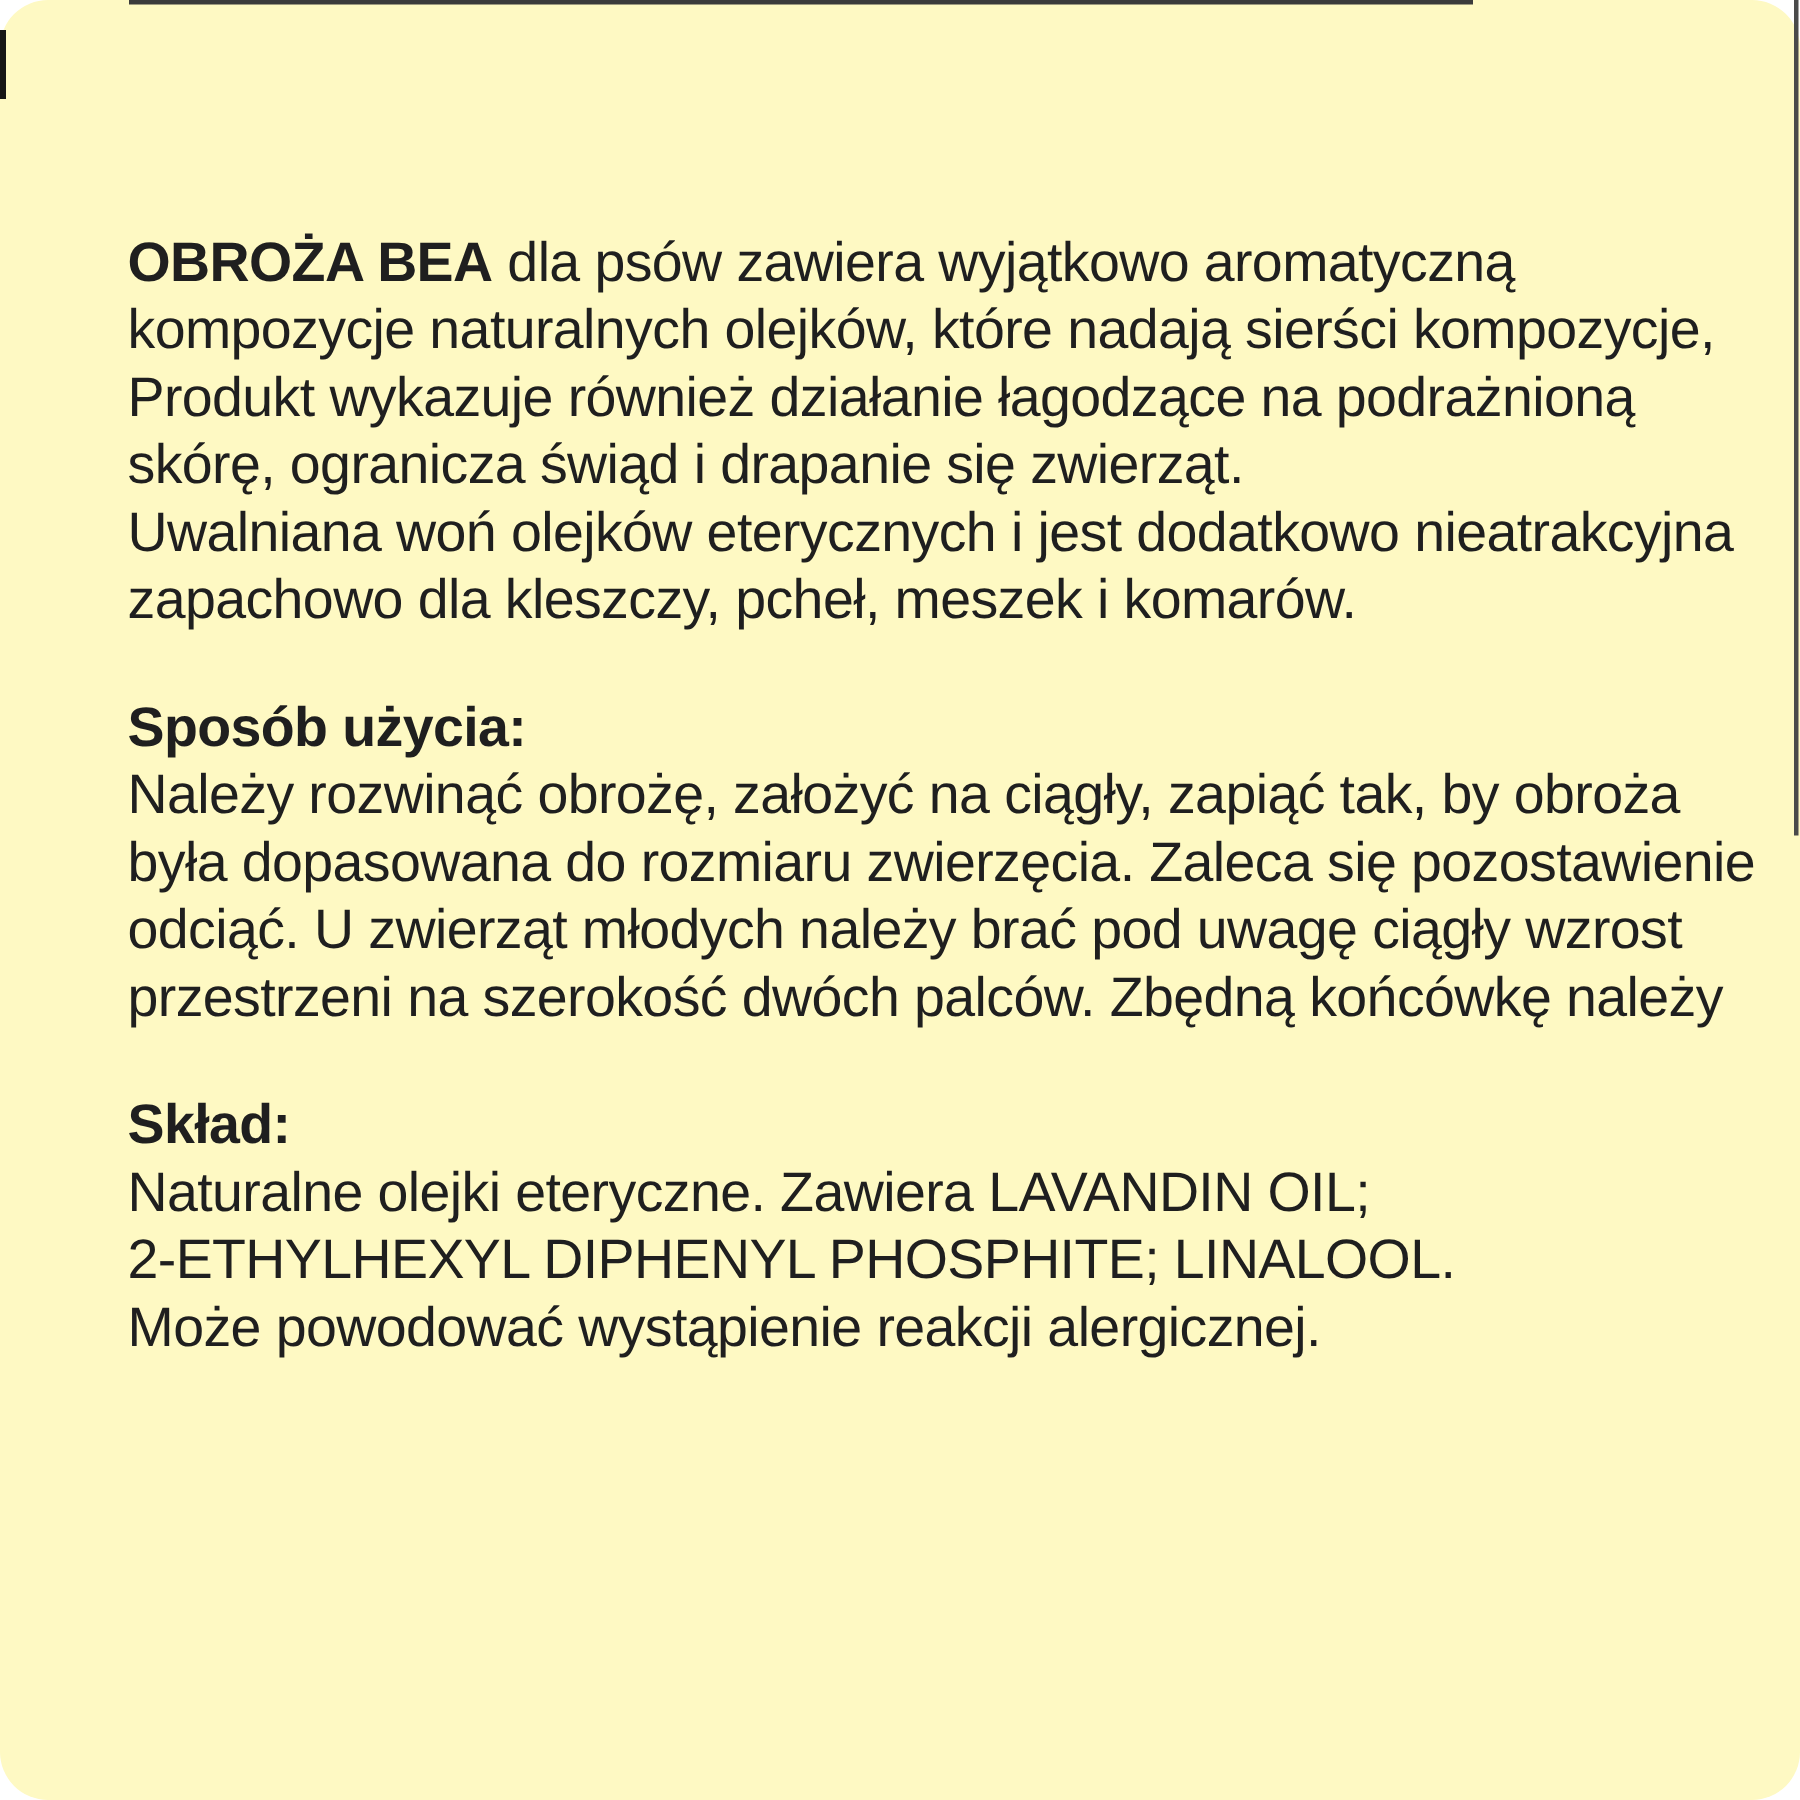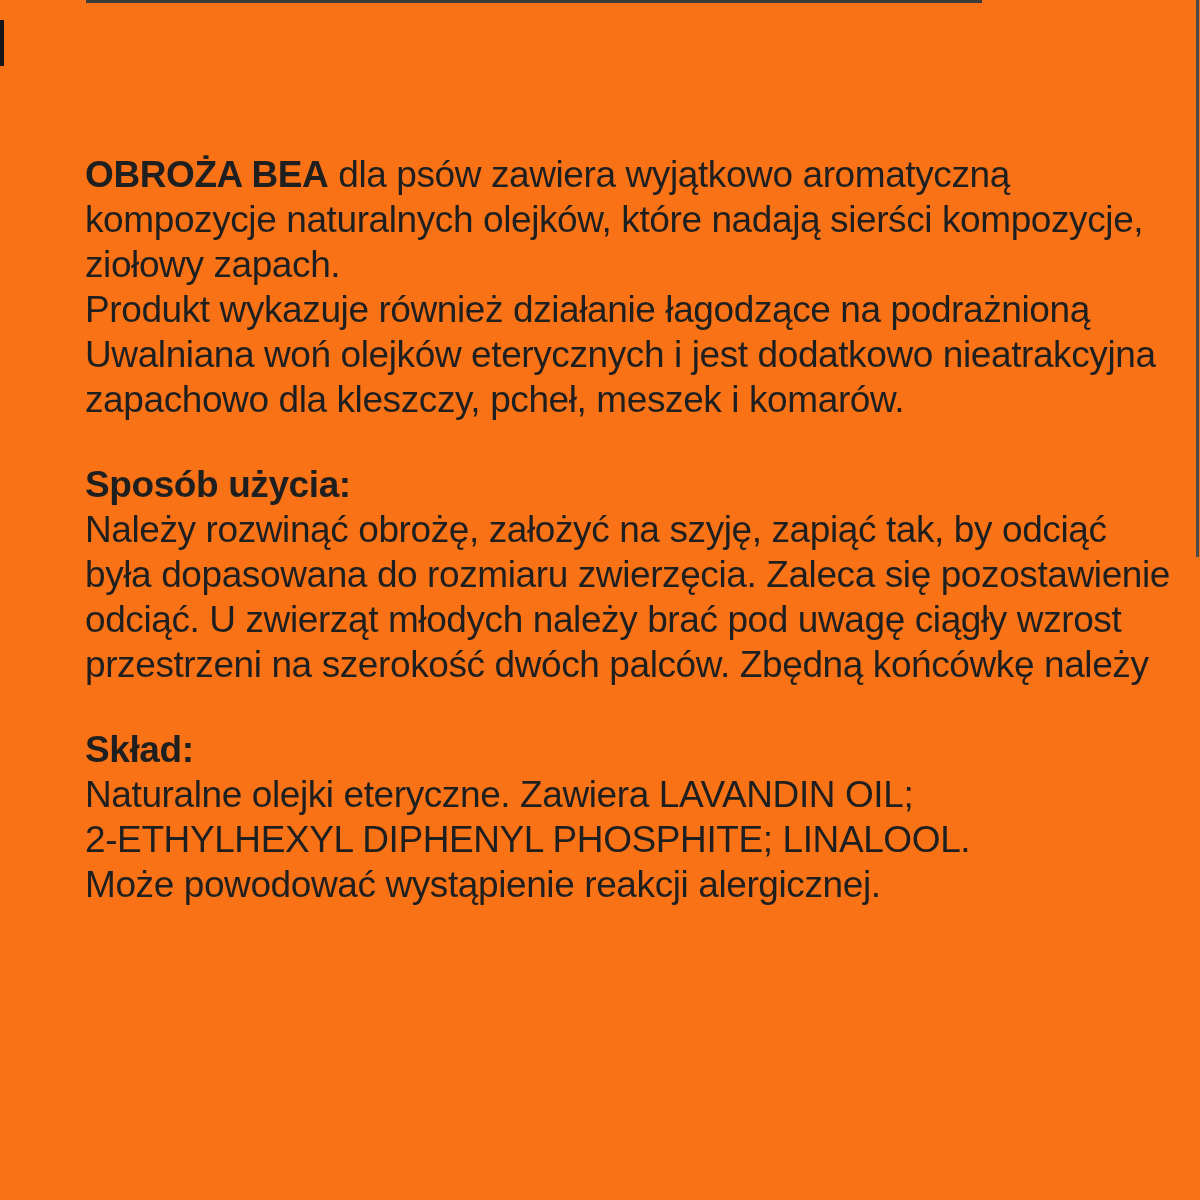--- a/index.html
+++ b/index.html
@@ -7,29 +7,30 @@
     padding: 0;
     width: 1200px;
     height: 1200px;
     overflow: hidden;
     background: #ffffff;
   }
   .label {
     position: relative;
     width: 1200px;
     height: 1200px;
-    background: #f97316;
+    background: #fef9c3;
     box-sizing: border-box;
     padding: 152px 82px 0 85px;
     font-family: "Liberation Sans", sans-serif;
     font-size: 37px;
     line-height: 45px;
     letter-spacing: -0.4px;
     color: #1f1f1f;
     font-stretch: condensed;
+    border-radius: 32px;
   }
   .ln {
     display: block;
     white-space: nowrap;
     height: 45px;
   }
   .heading {
     font-weight: 700;
     margin-top: 40px;
   }
@@ -47,29 +48,29 @@
 
 <div class="label">
 
   <div class="scan-edge top"></div>
   <div class="scan-edge left"></div>
   <div class="scan-edge right"></div>
 
   <div>
     <span class="ln"><span class="brand">OBROŻA BEA</span><span> dla psów zawiera wyjątkowo aromatyczną</span></span>
     <span class="ln">kompozycje naturalnych olejków, które nadają sierści kompozycje,</span>
-    <span class="ln">ziołowy zapach.</span>
     <span class="ln">Produkt wykazuje również działanie łagodzące na podrażnioną</span>
+    <span class="ln">skórę, ogranicza świąd i drapanie się zwierząt.</span>
     <span class="ln">Uwalniana woń olejków eterycznych i jest dodatkowo nieatrakcyjna</span>
     <span class="ln">zapachowo dla kleszczy, pcheł, meszek i komarów.</span>
   </div>
 
   <div class="ln heading">Sposób użycia:</div>
   <div>
-    <span class="ln">Należy rozwinąć obrożę, założyć na szyję, zapiąć tak, by odciąć</span>
+    <span class="ln">Należy rozwinąć obrożę, założyć na ciągły, zapiąć tak, by obroża</span>
     <span class="ln">była dopasowana do rozmiaru zwierzęcia. Zaleca się pozostawienie</span>
     <span class="ln">odciąć. U zwierząt młodych należy brać pod uwagę ciągły wzrost</span>
     <span class="ln">przestrzeni na szerokość dwóch palców. Zbędną końcówkę należy</span>
   </div>
 
   <div class="ln heading">Skład:</div>
   <div>
     <span class="ln">Naturalne olejki eteryczne. Zawiera LAVANDIN OIL;</span>
     <span class="ln">2-ETHYLHEXYL DIPHENYL PHOSPHITE; LINALOOL.</span>
     <span class="ln">Może powodować wystąpienie reakcji alergicznej.</span>

